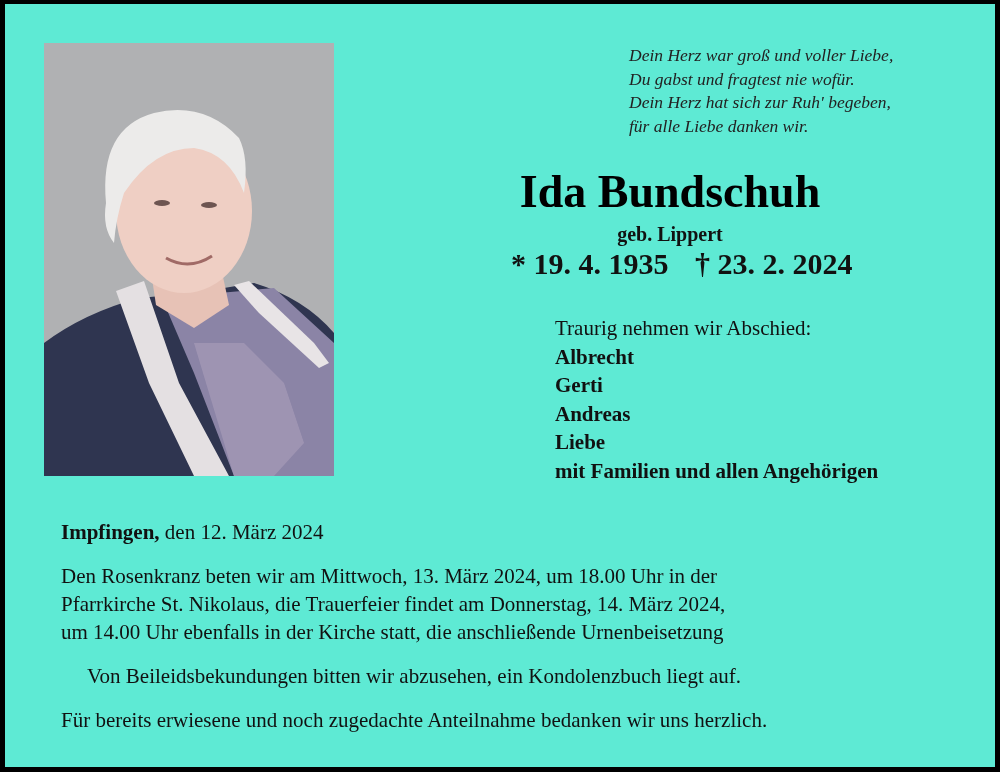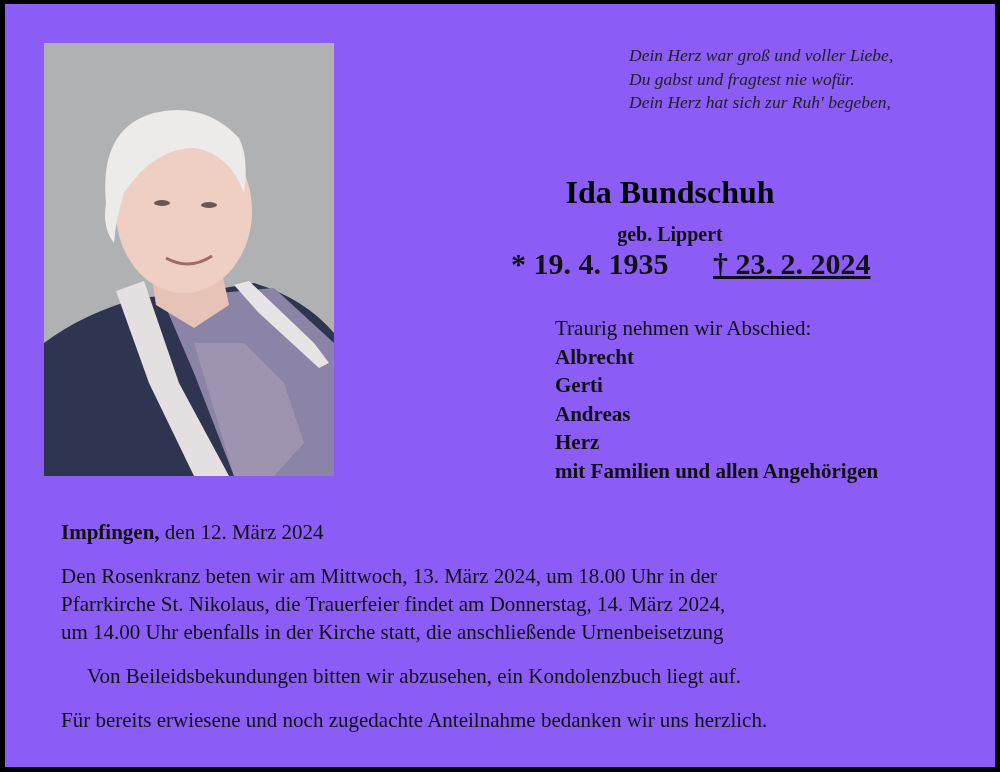--- a/index.html
+++ b/index.html
@@ -1,24 +1,24 @@
 <!DOCTYPE html>
 <html><head>
 <meta charset="utf-8">
 <style>
   html, body { margin: 0; padding: 0; background: #ffffff; }
   body { width: 1000px; height: 772px; position: relative; overflow: hidden; font-family: "Liberation Serif", "DejaVu Serif", serif; color: #111; }
-  .frame { position: absolute; left: 0; top: 0; width: 1000px; height: 772px; box-sizing: border-box; border-style: solid; border-color: #000; border-width: 4px 5px 5px 5px; background: #8b5cf6; }
+  .frame { position: absolute; left: 0; top: 0; width: 1000px; height: 772px; box-sizing: border-box; border-style: solid; border-color: #000; border-width: 4px 5px 5px 5px; background: #5eead4; }
   .photo { position: absolute; left: 39px; top: 39px; width: 290px; height: 433px; background: #b0b1b3; overflow: hidden; }
   .photo svg { display: block; }
   .poem { position: absolute; left: 624px; top: 40px; font-style: italic; font-size: 17.5px; line-height: 23.5px; color: #222; white-space: nowrap; }
-  .name { position: absolute; left: 495px; top: 160px; width: 340px; text-align: center; font-weight: bold; font-size: 32px; line-height: 56px; color: #000; white-space: nowrap; }
+  .name { position: absolute; left: 495px; top: 160px; width: 340px; text-align: center; font-weight: bold; font-size: 46px; line-height: 56px; color: #000; white-space: nowrap; }
   .birthname { position: absolute; left: 495px; top: 217px; width: 340px; text-align: center; font-weight: bold; font-size: 20px; line-height: 26px; white-space: nowrap; }
   .dates { position: absolute; left: 506px; top: 246px; font-weight: bold; font-size: 30px; line-height: 28px; white-space: nowrap; }
-  .dates .died { position: absolute; left: 202px; top: 0; text-decoration: underline; }
+  .dates .died { position: absolute; left: 184px; top: 0; }
   .mourners { position: absolute; left: 550px; top: 310px; font-size: 21px; line-height: 28.5px; white-space: nowrap; }
   .mourners .intro { font-weight: normal; }
   .mourners .m { font-weight: bold; display: block; }
   .body { position: absolute; left: 40px; top: 498px; font-size: 21px; line-height: 28px; white-space: nowrap; }
   .body .place { font-weight: bold; }
   .body p { margin: 16px; }
   .body .p2 { margin-top: 6px; text-align: center; }
   .body .p3 { margin-top: 7px; text-align: right; }
 </style>
 </head>
@@ -48,35 +48,36 @@
       <ellipse cx="165" cy="162" rx="8" ry="3" fill="#6d5551"></ellipse>
 
       <path d="M122 215 Q145 228 168 213" stroke="#a06a66" stroke-width="3" fill="none"></path>
     </svg>
   </div>
 
   <div class="poem">
     <div>Dein Herz war groß und voller Liebe,</div>
     <div>Du gabst und fragtest nie wofür.</div>
     <div>Dein Herz hat sich zur Ruh' begeben,</div>
+    <div>für alle Liebe danken wir.</div>
   </div>
 
   <div class="name">Ida Bundschuh</div>
   <div class="birthname">geb. Lippert</div>
   <div class="dates">
     <span>* 19. 4. 1935</span>
     <span class="died">† 23. 2. 2024</span>
   </div>
 
   <div class="mourners">
     <span class="intro">Traurig nehmen wir Abschied:</span>
     <span class="m">Albrecht</span>
     <span class="m">Gerti</span>
     <span class="m">Andreas</span>
-    <span class="m">Herz</span>
+    <span class="m">Liebe</span>
     <span class="m">mit Familien und allen Angehörigen</span>
   </div>
 
   <div class="body">
     <p><span class="place">Impfingen,</span><span> den 12. März 2024</span></p>
     <p>
       <span style="display:block">Den Rosenkranz beten wir am Mittwoch, 13. März 2024, um 18.00 Uhr in der</span>
       <span style="display:block">Pfarrkirche St. Nikolaus, die Trauerfeier findet am Donnerstag, 14. März 2024,</span>
       <span style="display:block">um 14.00 Uhr ebenfalls in der Kirche statt, die anschließende Urnenbeisetzung</span>
     </p>

